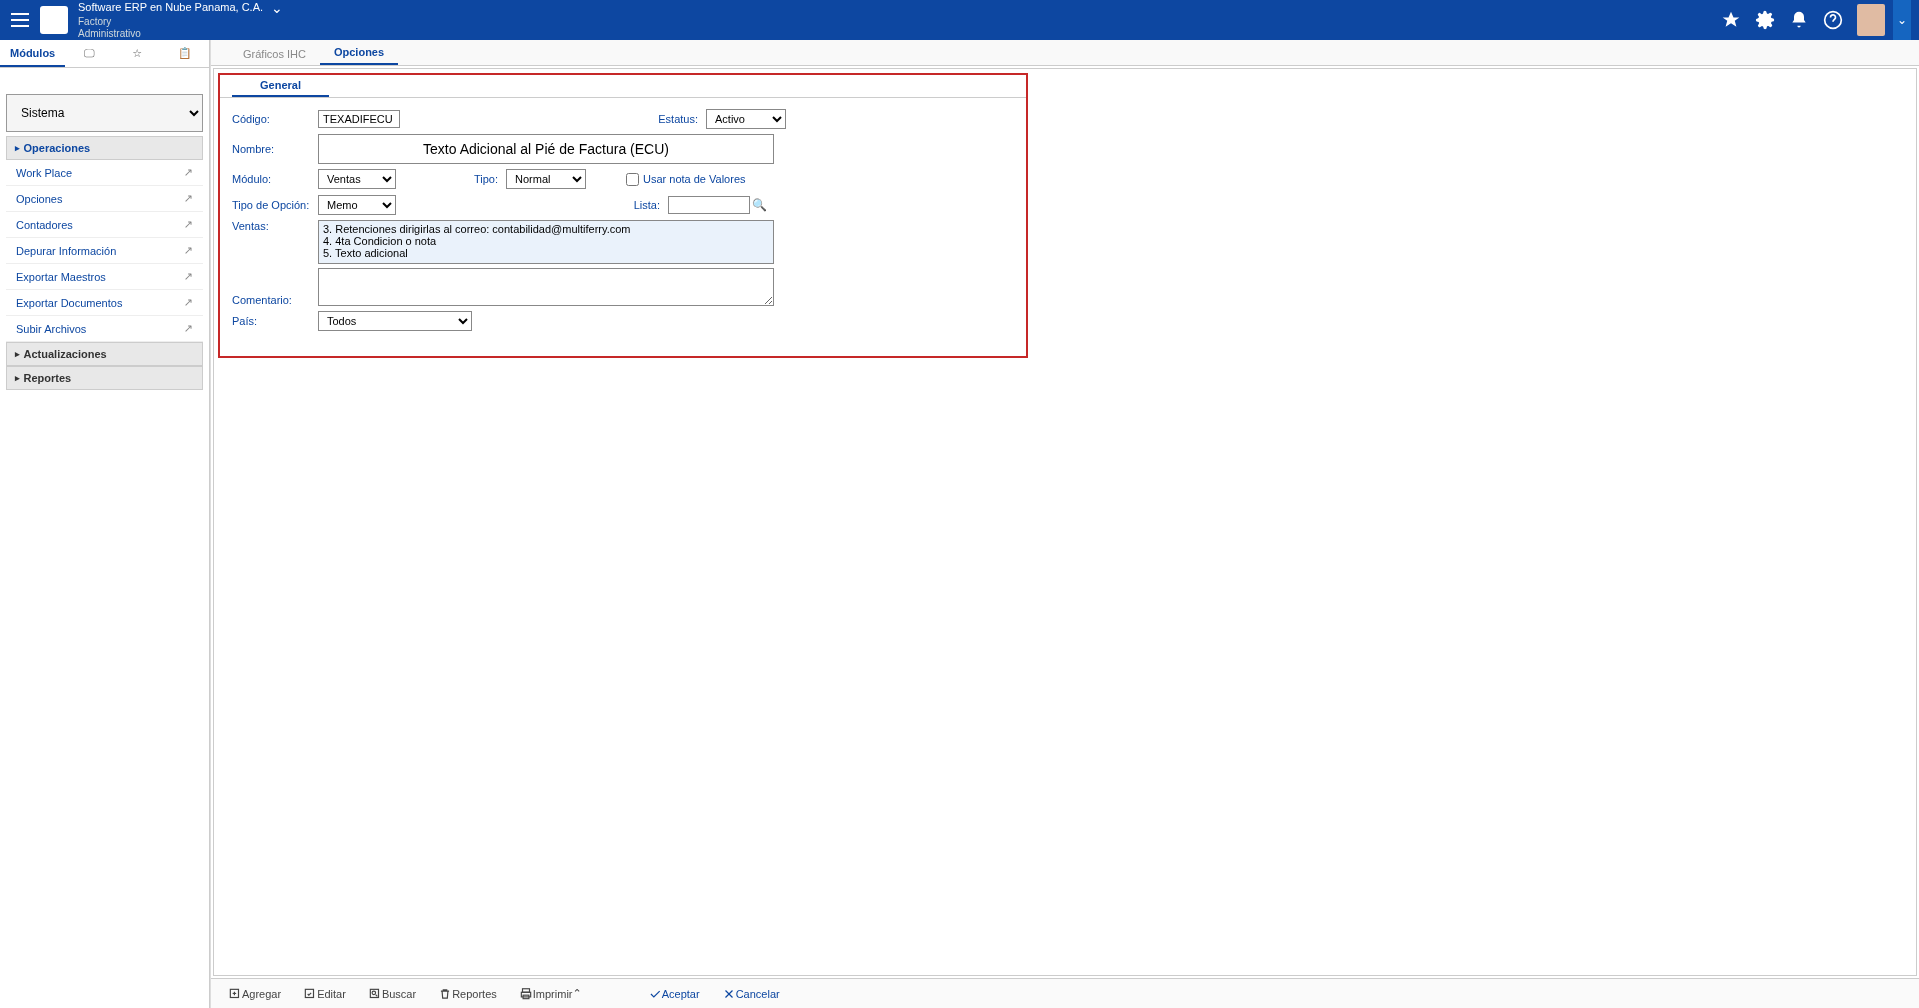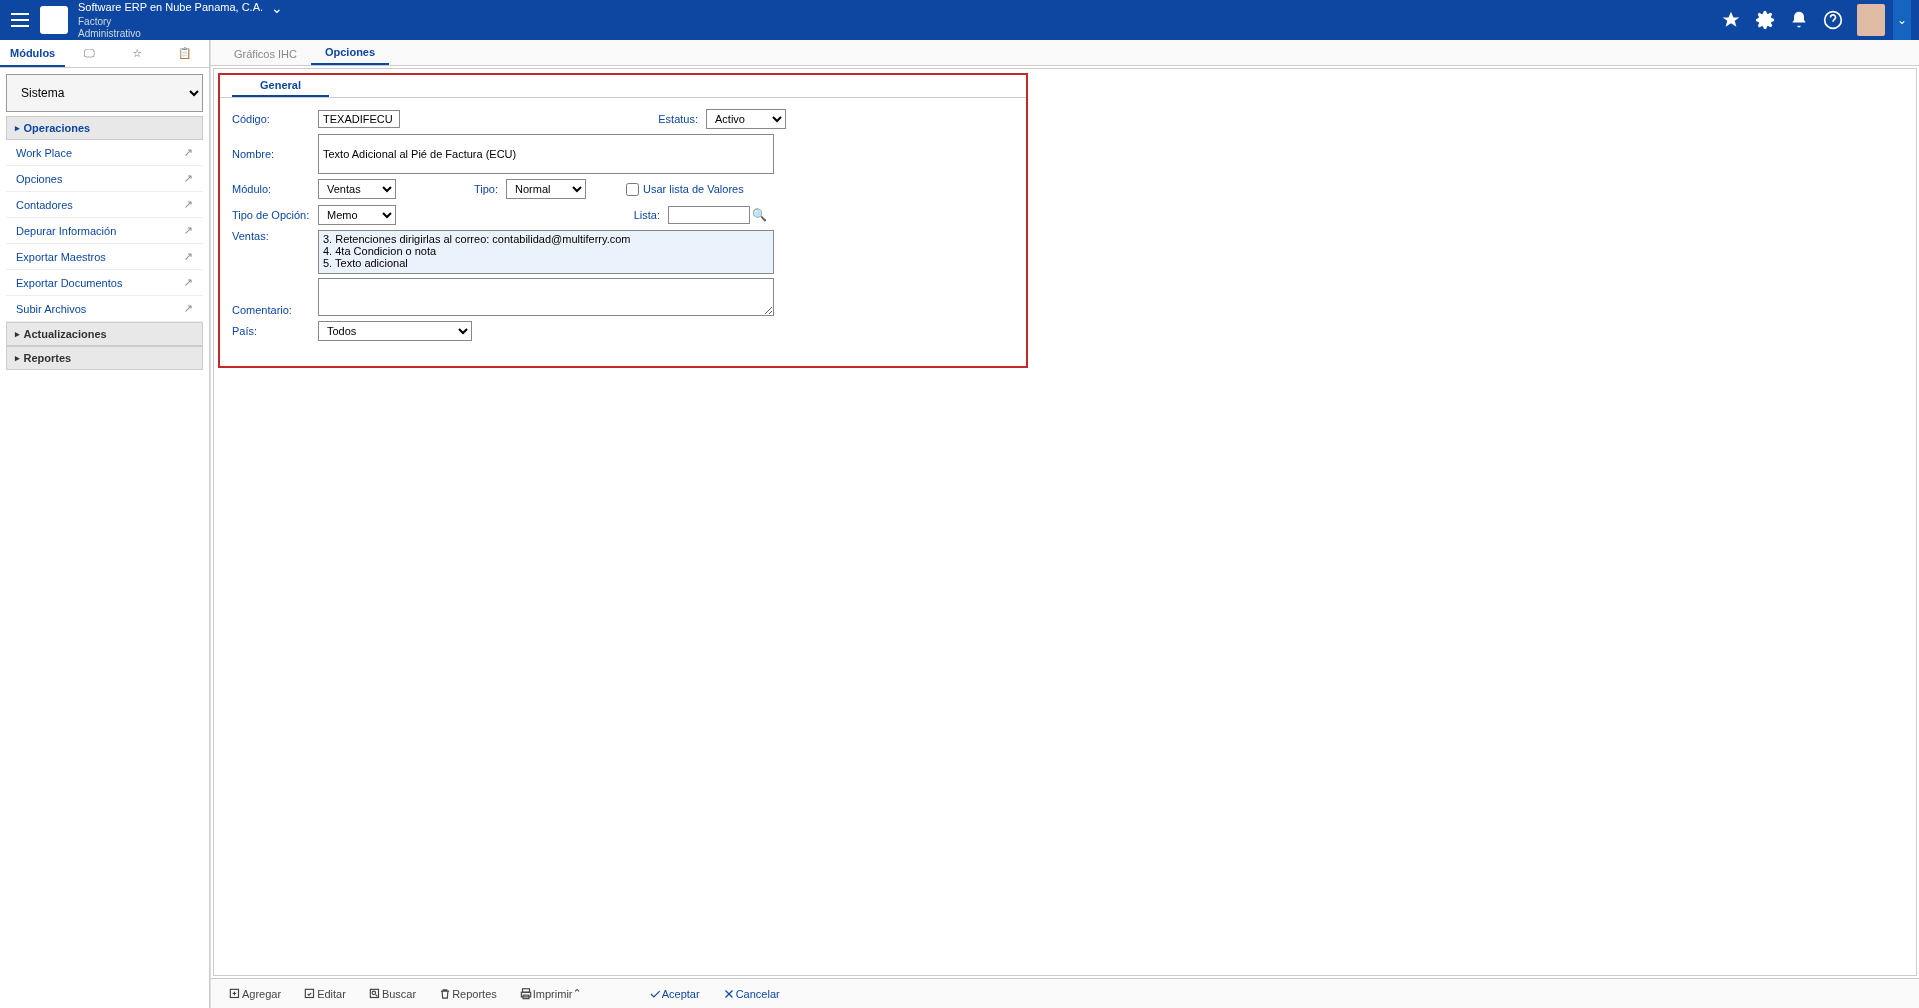--- a/index.html
+++ b/index.html
@@ -16,51 +16,51 @@
 .chevron-down-sm { font-size: 14px; }
 .header-icons { display: flex; align-items: center; gap: 14px; margin-right: 8px; }
 .header-icons .icn { width: 20px; height: 20px; cursor: pointer; color: #fff; }
 .avatar { width: 28px; height: 32px; background: #e0bba3; border-radius: 2px; }
 .blue-bar { width: 18px; height: 40px; background: #1565c0; display:flex; align-items:center; justify-content:center; }
 
 
 .main { display: flex; height: calc(1008px - 40px); }
 
 
-.sidebar { width: 210px; border-right: 1px solid #ccc; background: #fff; display:flex; flex-direction:column; }
+.sidebar { width: 210px; border-right: 1px solid #ccc; background: #fff; display:flex; flex-direction:column;gap:20px; }
 .sidebar-tabs { display: flex; border-bottom: 1px solid #ccc; height: 28px; align-items: center; }
 .sidebar-tab { flex: 0 0 auto; padding: 6px 10px; font-size: 11px; color: #0d47a1; cursor: pointer; text-align: center; }
 .sidebar-tab.active { border-bottom: 2px solid #0d47a1; font-weight: bold; }
 .sidebar-tab.icon-tab { flex:1; display:flex; justify-content:center; color:#666; }
 .sidebar-body { padding: 6px; }
 .sidebar-select { width: 100%; padding: 10px; font-size: 12px; border: 1px solid #999; background: #f5f5f5; margin-bottom: 4px; }
 .accordion-header { background: #e8e8e8; border: 1px solid #ccc; padding: 5px 8px; font-size: 11px; font-weight: bold; color: #333; cursor: pointer; display:flex; align-items:center; gap:4px; }
 .accordion-header .arrow { font-size: 9px; }
 .accordion-header.open { color: #0d47a1; }
 .sidebar-item { display: flex; justify-content: space-between; align-items: center; padding: 6px 10px; color: #0d47a1; font-size: 11px; cursor: pointer; border-bottom: 1px solid #eee; }
 .sidebar-item .ext-icn { color: #888; font-size: 11px; }
 
 
 .content { flex: 1; display: flex; flex-direction: column; border-left:1px solid #ddd; }
-.content-tabs { display: flex; border-bottom: 1px solid #ccc; padding-left: 9px; height: 26px; align-items: flex-end; background:#f9f9f9; }
+.content-tabs { display: flex; border-bottom: 1px solid #ccc; padding-left: 18px; height: 26px; align-items: flex-end; background:#f9f9f9; }
 .content-tab { padding: 5px 14px; font-size: 11px; color: #888; cursor: pointer; }
 .content-tab.active { color: #0d47a1; border-bottom: 2px solid #0d47a1; font-weight: bold; }
 
 .content-body { flex: 1; padding: 4px; overflow: auto; border:1px solid #ccc; margin:2px; position:relative; }
 .form-panel { border: 2px solid #c62828; width: 810px; background: #fff; padding-bottom: 16px; }
 .form-tab-bar { display: flex; border-bottom: 1px solid #ccc; }
 .form-tab { padding: 4px 28px; font-size: 11px; color: #0d47a1; border-bottom: 2px solid #0d47a1; margin-left: 12px; font-weight: bold; }
 
 .form-grid { padding: 10px 12px 4px 12px; }
 .form-row { display: flex; align-items: center; margin-bottom: 4px; min-height: 22px; }
 .form-label { width: 86px; color: #0d47a1; font-size: 11px; }
 .form-label2 { width: 60px; color: #0d47a1; font-size: 11px; text-align: right; padding-right: 8px; }
 .form-input-sm { width: 80px; padding: 2px 4px; font-size: 11px; border: 1px solid #888; }
 .form-input-md { width: 82px; padding: 2px 4px; font-size: 11px; border: 1px solid #888; }
-.form-input-lg { width: 456px; padding: 13px 4px; font-size: 11px; border: 1px solid #888; }
+.form-input-lg { width: 456px; padding: 6px 4px; font-size: 14px; border: 1px solid #888; text-align: center; }
 .form-input-code { width: 82px; padding: 2px 4px; font-size: 11px; border: 1px solid #888; }
 select.form-input-sm, select.form-input-md { background: #fff; }
 .form-textarea { width: 456px; height: 44px; padding: 2px 4px; font-size: 11px; border: 1px solid #888; resize: none; font-family: Arial; background:#eaf2fb; overflow-y:scroll; }
 .form-textarea2 { width: 456px; height: 38px; padding: 2px 4px; font-size: 11px; border: 1px solid #888; resize: both; }
 .checkbox-wrap { display:flex; align-items:center; gap:4px; color:#0d47a1; font-size:11px; }
 .search-icn { margin-left: 2px; cursor:pointer; }
 .spacer-col { width: 226px; }
 
 
 .footer { height: 30px; border-top: 1px solid #ccc; display: flex; align-items: center; padding: 0 8px; gap: 4px; background:#fafafa; }
@@ -193,21 +193,21 @@
 
           <div class="form-row">
             <div class="form-label">Módulo:</div>
             <select class="form-input-sm" style="width:78px"><option>Ventas</option></select>
             <div style="width:70px"></div>
             <div class="form-label2" style="width:40px">Tipo:</div>
             <select class="form-input-sm"><option>Normal</option></select>
             <div style="width:40px"></div>
             <label class="checkbox-wrap">
               <input type="checkbox" style="">
-              <span>Usar lista de Valores</span>
+              <span>Usar nota de Valores</span>
             </label>
           </div>
 
           <div class="form-row">
             <div class="form-label">Tipo de Opción:</div>
             <select class="form-input-sm" style="width:78px"><option>Memo</option></select>
             <div style="width:232px"></div>
             <div class="form-label2" style="width:40px">Lista:</div>
             <input class="form-input-md" value="" style="">
             <span class="search-icn">🔍</span>

